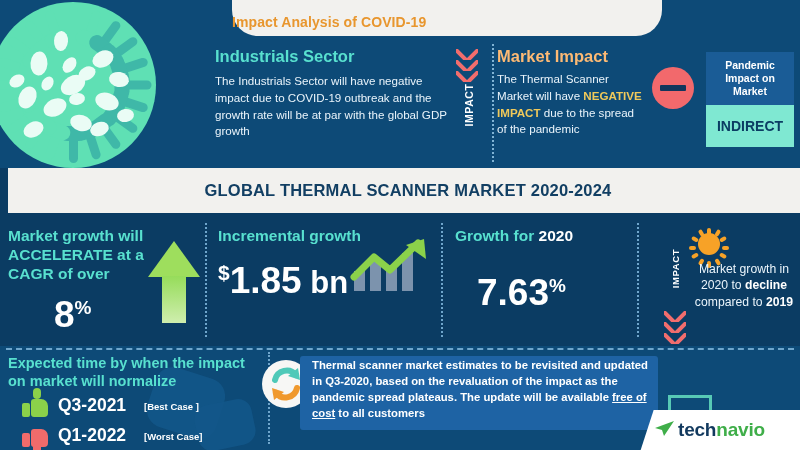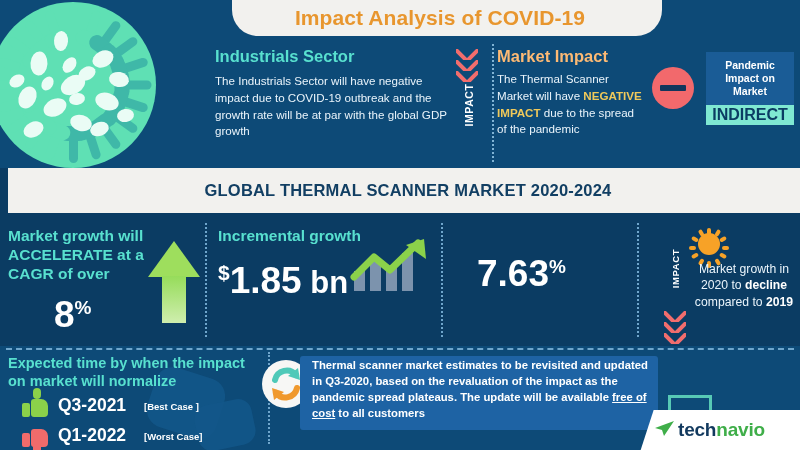--- a/index.html
+++ b/index.html
@@ -40,22 +40,22 @@
   }
   .spike.lite, .spike.lite i { background: #5fe0b4; }
   .ov { position: absolute; border-radius: 50%; background: #eafcf5; }
 
   .title-plate {
     position: absolute; left: 232px; top: -26px; width: 430px; height: 62px;
     background: #f2f1ee; border-radius: 0 0 26px 26px;
   }
   .title-plate .t {
     position: absolute; left: 0; right: 14px; bottom: 6px;
-    text-align: center; color: #e8962e;
-    font-size: 21px; font-weight: bold; letter-spacing: .1px;
+    text-align: left; color: #e8962e;
+    font-size: 14px; font-weight: bold; letter-spacing: .1px;
   }
 
   .col-ind {
     position: absolute; left: 215px; top: 47px; width: 232px;
   }
   .col-ind h3 {
     color: #58e0cf; font-size: 16.5px; font-weight: bold; margin-bottom: 7px;
   }
   .col-ind p { color: #eaf4fb; font-size: 11.6px; line-height: 1.45; }
 
@@ -95,22 +95,22 @@
     position: absolute; left: 8px; top: 18px; width: 26px; height: 6px;
     background: #12365c; border-radius: 1px; display: block;
   }
 
   .pbox { position: absolute; left: 706px; top: 52px; width: 88px; }
   .pbox .hd {
     background: #1a5c96; color: #ffffff; font-size: 10.5px; font-weight: bold;
     text-align: center; padding: 7px 4px 7px; line-height: 1.25;
   }
   .pbox .bd {
-    background: #7fe8d2; color: #0b3c63; font-size: 16px; font-weight: bold;
-    text-align: center; padding: 1px 4px;
+    background: #7fe8d2; color: #0b3c63; font-size: 14px; font-weight: bold;
+    text-align: center; padding: 13px 4px;
   }
 
   
   .banner {
     position: absolute; left: 8px; top: 168px; width: 800px; height: 45px;
     background: #f2f1ee;
   }
   .banner .t {
     position: absolute; left: 0; right: 0; top: 13px; text-align: center;
     color: #123f63; font-size: 16.5px; font-weight: bold; letter-spacing: .2px;
@@ -383,20 +383,23 @@
       <div class="bar" style="left:22px; height:30px;"></div>
       <div class="bar" style="left:38px; height:24px;"></div>
       <div class="bar" style="left:54px; height:38px;"></div>
       <svg class="trend" width="84" height="58" viewBox="0 0 84 58">
         <polyline points="6,40 26,20 42,33 70,6" fill="none" stroke="#8bd14a" stroke-width="7" stroke-linejoin="round" stroke-linecap="round"></polyline>
         <polygon points="76,2 78,22 58,8" fill="#8bd14a"></polygon>
       </svg>
     </div>
 
     <div class="st3">
+      <div class="s-title">
+        <span>Growth for </span><span class="yr">2020</span>
+      </div>
       <div class="s-big" style="margin-top:26px; margin-left:22px;">
         <span>7.63</span><span class="sup">%</span>
       </div>
     </div>
 
     <div class="st4">
       <div class="rail">
         <div class="impact-word2">IMPACT</div>
         <div class="chev" style="top:74px"></div>
         <div class="chev" style="top:85px"></div>

